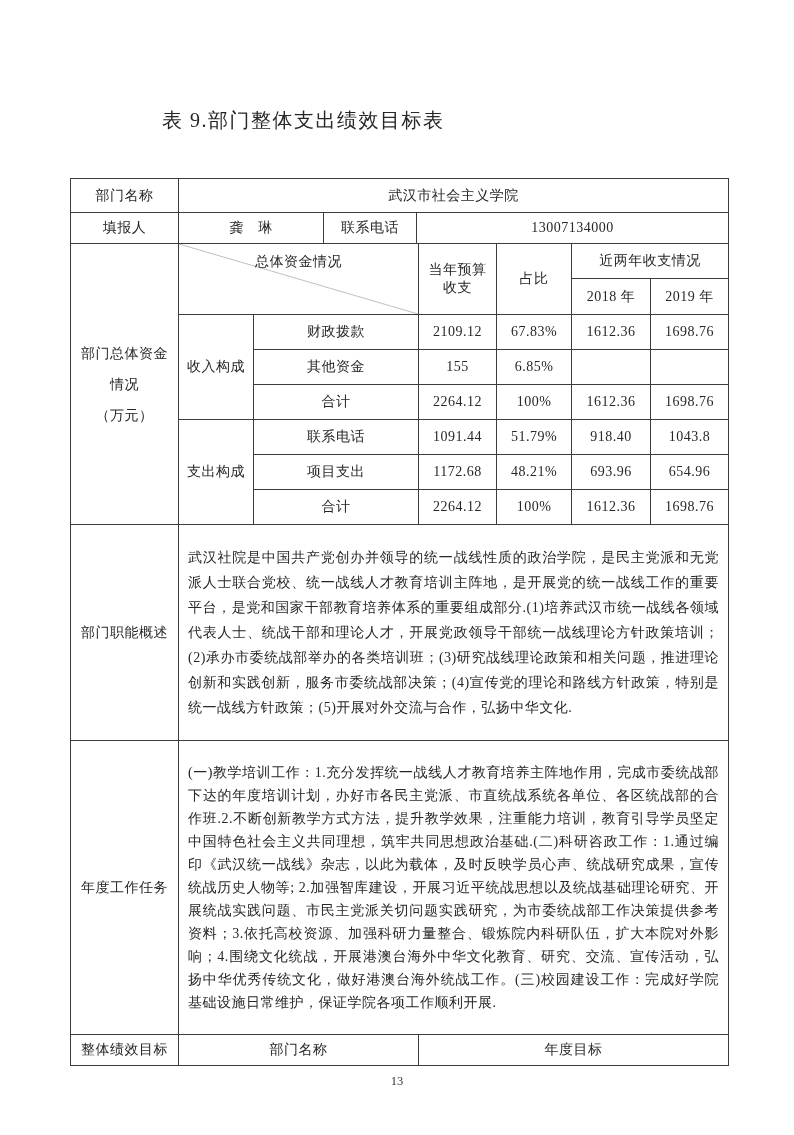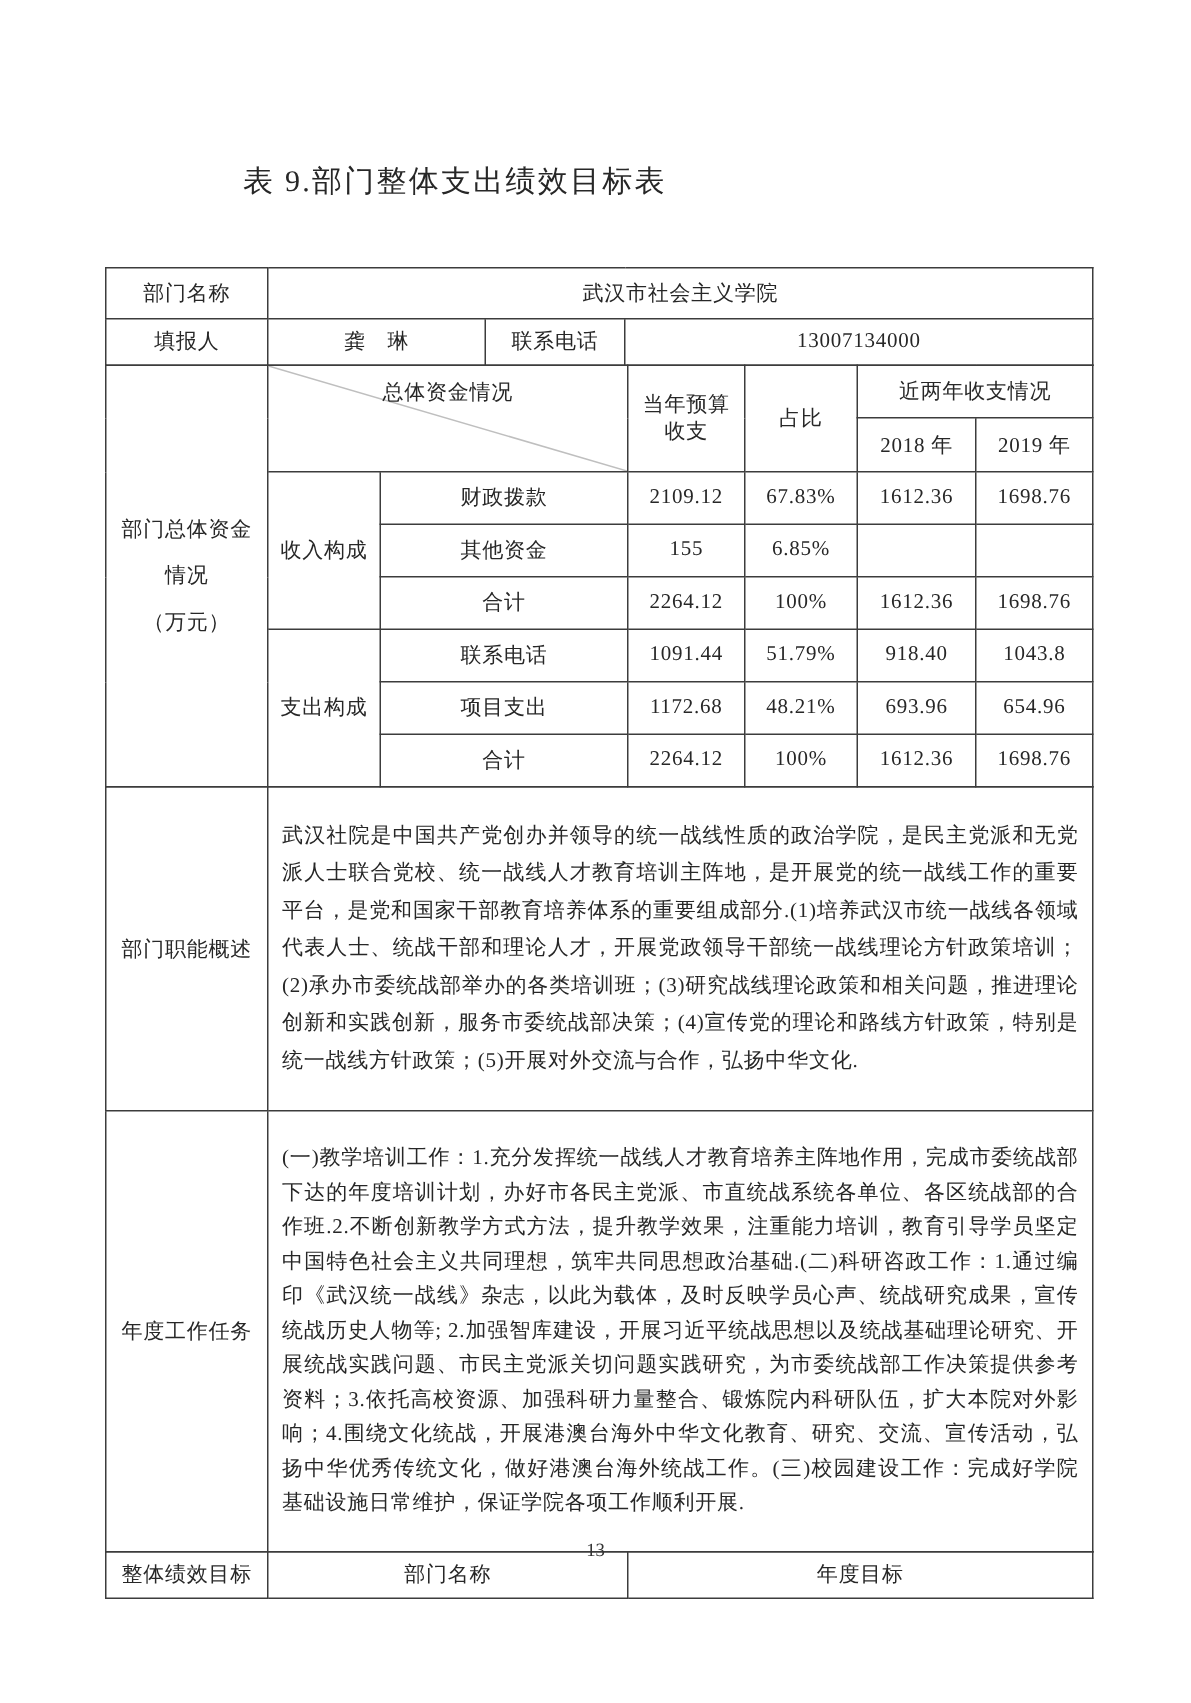--- a/index.html
+++ b/index.html
@@ -56,21 +56,21 @@
     padding-top:9px;
   }
   .diag-cell svg {
     position:absolute;
     left:0; top:0; width:100%; height:100%;
     display:block;
   }
   .diag-cell .diag-text { position:relative; }
   .pagenum {
     position:absolute;
-    left:0; top:1026px;
+    left:0; top:1074px;
     width:100%;
     text-align:center;
     font-size:12.5px;
     color:#333;
   }
 </style>
 </head>
 <body>
 
 <h1 class="title">表 9.部门整体支出绩效目标表</h1>

